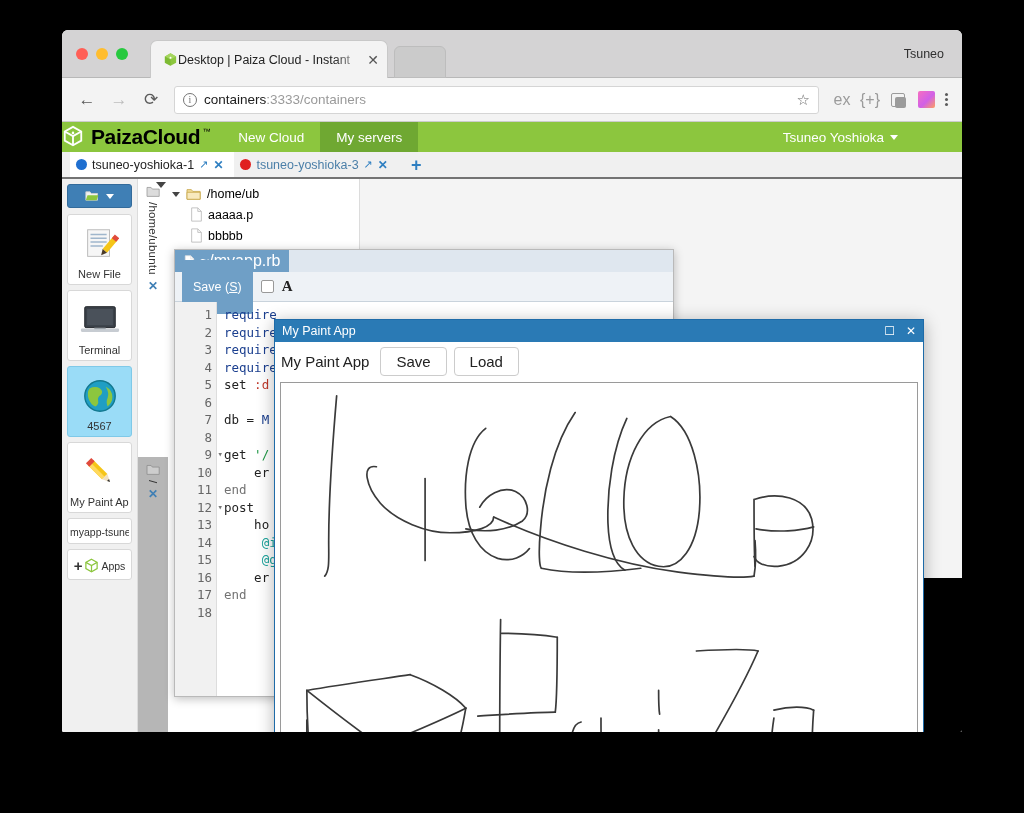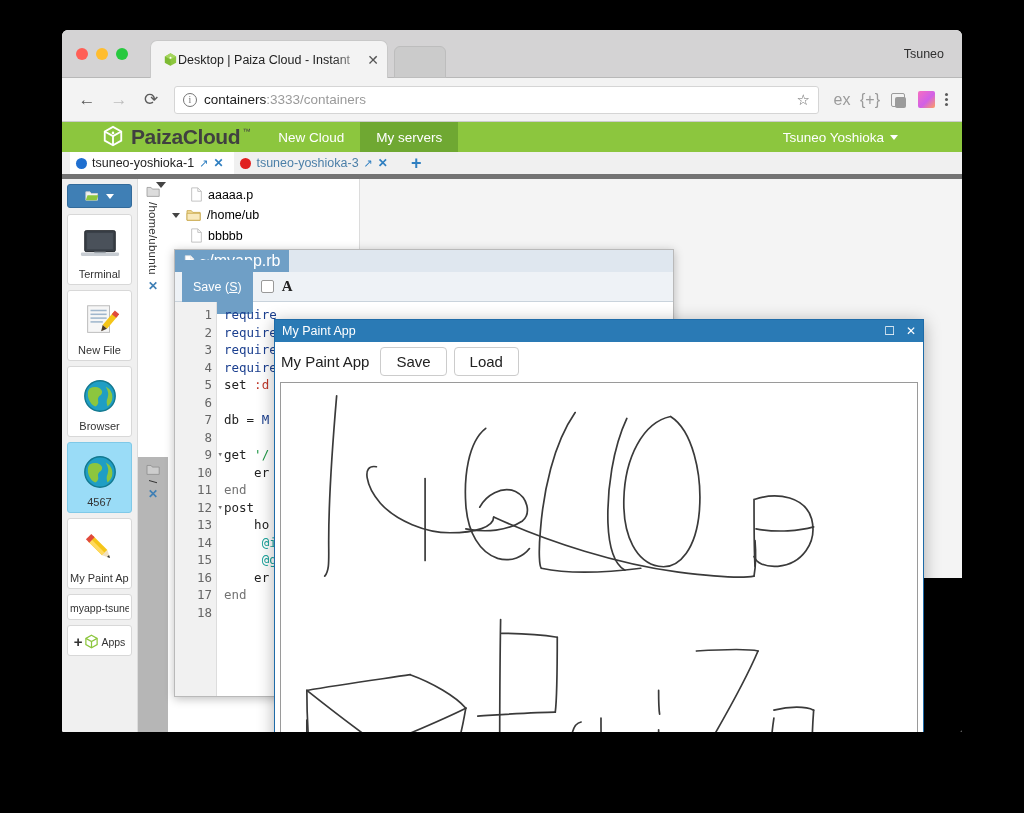--- a/index.html
+++ b/index.html
@@ -126,22 +126,22 @@
 
   
   .paiza-header {
     height: 30px;
     background: #8cc63e;
     display: flex; align-items: stretch;
     position: relative;
   }
   .brand {
     display: flex; align-items: center; gap: 7px;
-    padding-left: 40px; padding-right: 22px;
-    color: #404040;
+    padding-right: 22px;
+    color: #000000;
   }
   .brand-text {
     font-size: 21px; font-weight: bold; letter-spacing: -.4px;
     position: relative;
   }
   .brand-text sup { font-size: 8px; position: absolute; top: 2px; right: -10px; font-weight: normal; }
   .nav-item {
     display: flex; align-items: center;
     padding: 0 16px;
     color: #fff; font-size: 13.5px;
@@ -155,21 +155,21 @@
   }
   .caret-down {
     width:0;height:0;border-left:4px solid transparent;border-right:4px solid transparent;
     border-top:5px solid #fff;
   }
 
   
   .servertabs {
     height: 27px;
     background: #f0f0f0;
-    border-bottom: 5px solid #737373;
+    border-bottom: 2px solid #737373;
     display: flex; align-items: center;
     padding-left: 8px;
     gap: 0;
     position: relative;
   }
   .stab {
     display: flex; align-items: center; gap: 5px;
     padding: 0 11px 0 6px;
     height: 100%;
     font-size: 12.5px;
@@ -446,32 +446,20 @@
 
   <div class="paiza-body">
 
     <div class="rail">
       <div class="rail-top">
         <svg width="15" height="14" viewBox="0 0 18 16">
           <path d="M1 3 h5 l1.6 2 H15 v8 H1 Z" fill="#f2f2f2" stroke="#cfcfcf"></path>
           <path d="M3 7 h13 l-2 6 H1 Z" fill="#8cc63e"></path>
         </svg>
         <span class="caret-down"></span>
-      </div>
-
-      <div class="railcard">
-        <div class="ic">
-          <svg width="42" height="34" viewBox="0 0 44 34">
-            <rect x="6" y="3" width="32" height="22" rx="1.5" fill="#3a4048" stroke="#22262b"></rect>
-            <rect x="8.5" y="5.5" width="27" height="17" fill="#4a515a"></rect>
-            <rect x="2" y="26" width="40" height="3.5" rx="1.2" fill="#c7ccd2"></rect>
-            <rect x="16" y="25" width="12" height="1.6" fill="#9aa1a8"></rect>
-          </svg>
-        </div>
-        <div class="lbl">Terminal</div>
       </div>
 
       <div class="railcard">
         <div class="ic">
           <svg width="38" height="38" viewBox="0 0 40 40">
             <rect x="7" y="5" width="23" height="28" fill="#f6f6f6" stroke="#b9b9b9"></rect>
             <g stroke="#9fb6cc" stroke-width="1.6">
               <line x1="10" y1="10" x2="27" y2="10"></line>
                 <line x1="10" y1="14" x2="27" y2="14"></line>
               <line x1="10" y1="18" x2="27" y2="18"></line>
@@ -482,29 +470,30 @@
               <rect x="24" y="8" width="6" height="5" fill="#e04a3c"></rect>
               <path d="M24 28 L27 34 L30 28 Z" fill="#4a3a28"></path>
             </g>
           </svg>
         </div>
         <div class="lbl">New File</div>
       </div>
 
       <div class="railcard">
         <div class="ic">
-          <svg width="38" height="38" viewBox="0 0 40 40">
-            <circle cx="20" cy="20" r="16" fill="#1f9ec4"></circle>
-            <path d="M9 12 q6 -3 11 0 q4 3 1 7 q-4 2 -3 6 q1 4 -3 6 q-5 -2 -7 -8 q-2 -7 1 -11 Z" fill="#8cc63e"></path>
-            <path d="M26 10 q7 4 7 11 q0 6 -5 10 q-2 -5 0 -9 q2 -5 -2 -12 Z" fill="#8cc63e"></path>
-            <circle cx="20" cy="20" r="16" fill="none" stroke="#13788f" stroke-width="1.5"></circle>
+          <svg width="42" height="34" viewBox="0 0 44 34">
+            <rect x="6" y="3" width="32" height="22" rx="1.5" fill="#3a4048" stroke="#22262b"></rect>
+            <rect x="8.5" y="5.5" width="27" height="17" fill="#4a515a"></rect>
+            <rect x="2" y="26" width="40" height="3.5" rx="1.2" fill="#c7ccd2"></rect>
+            <rect x="16" y="25" width="12" height="1.6" fill="#9aa1a8"></rect>
           </svg>
         </div>
-        <div class="lbl">Browser</div>
-      </div>
+        <div class="lbl">Terminal</div>
+      </div>
+
 
       <div class="railcard selected">
         <div class="ic">
           <svg width="38" height="38" viewBox="0 0 40 40">
             <circle cx="20" cy="20" r="16" fill="#1f9ec4"></circle>
             <path d="M9 12 q6 -3 11 0 q4 3 1 7 q-4 2 -3 6 q1 4 -3 6 q-5 -2 -7 -8 q-2 -7 1 -11 Z" fill="#8cc63e"></path>
             <path d="M26 10 q7 4 7 11 q0 6 -5 10 q-2 -5 0 -9 q2 -5 -2 -12 Z" fill="#8cc63e"></path>
             <circle cx="20" cy="20" r="16" fill="none" stroke="#13788f" stroke-width="1.5"></circle>
           </svg>
         </div>
@@ -554,34 +543,34 @@
       <div class="vtab inactive" style="height:50%">
         <svg width="15" height="13" viewBox="0 0 18 16">
           <path d="M1 3 h5 l1.6 2 H16 v9 H1 Z" fill="#cdcdcd" stroke="#8e8e8e"></path>
         </svg>
         <span class="vlabel">/</span>
         <span class="vx">✕</span>
       </div>
     </div>
 
     <div class="filetree">
-      <div class="ftrow lvl1">
-        <svg width="13" height="15" viewBox="0 0 14 17">
-          <path d="M1.5 1 h7 l4 4 v11 h-11 Z" fill="#fff" stroke="#bdbdbd"></path>
-          <path d="M8.5 1 v4 h4" fill="none" stroke="#bdbdbd"></path>
-        </svg>
-        <span>aaaaa.p</span>
-      </div>
       <div class="ftrow">
         <span class="ft-caret"></span>
         <svg width="16" height="14" viewBox="0 0 18 16">
           <path d="M1 3 h5 l1.6 2 H16 v9 H1 Z" fill="#f3dd9a" stroke="#c9a94f"></path>
           <path d="M1 6 h15 v8 H1 Z" fill="#f8e9bd" stroke="#c9a94f"></path>
         </svg>
         <span>/home/ub</span>
+      </div>
+      <div class="ftrow lvl1">
+        <svg width="13" height="15" viewBox="0 0 14 17">
+          <path d="M1.5 1 h7 l4 4 v11 h-11 Z" fill="#fff" stroke="#bdbdbd"></path>
+          <path d="M8.5 1 v4 h4" fill="none" stroke="#bdbdbd"></path>
+        </svg>
+        <span>aaaaa.p</span>
       </div>
       <div class="ftrow lvl1">
         <svg width="13" height="15" viewBox="0 0 14 17">
           <path d="M1.5 1 h7 l4 4 v11 h-11 Z" fill="#fff" stroke="#bdbdbd"></path>
           <path d="M8.5 1 v4 h4" fill="none" stroke="#bdbdbd"></path>
         </svg>
         <span>bbbbb</span>
       </div>
     </div>
 

